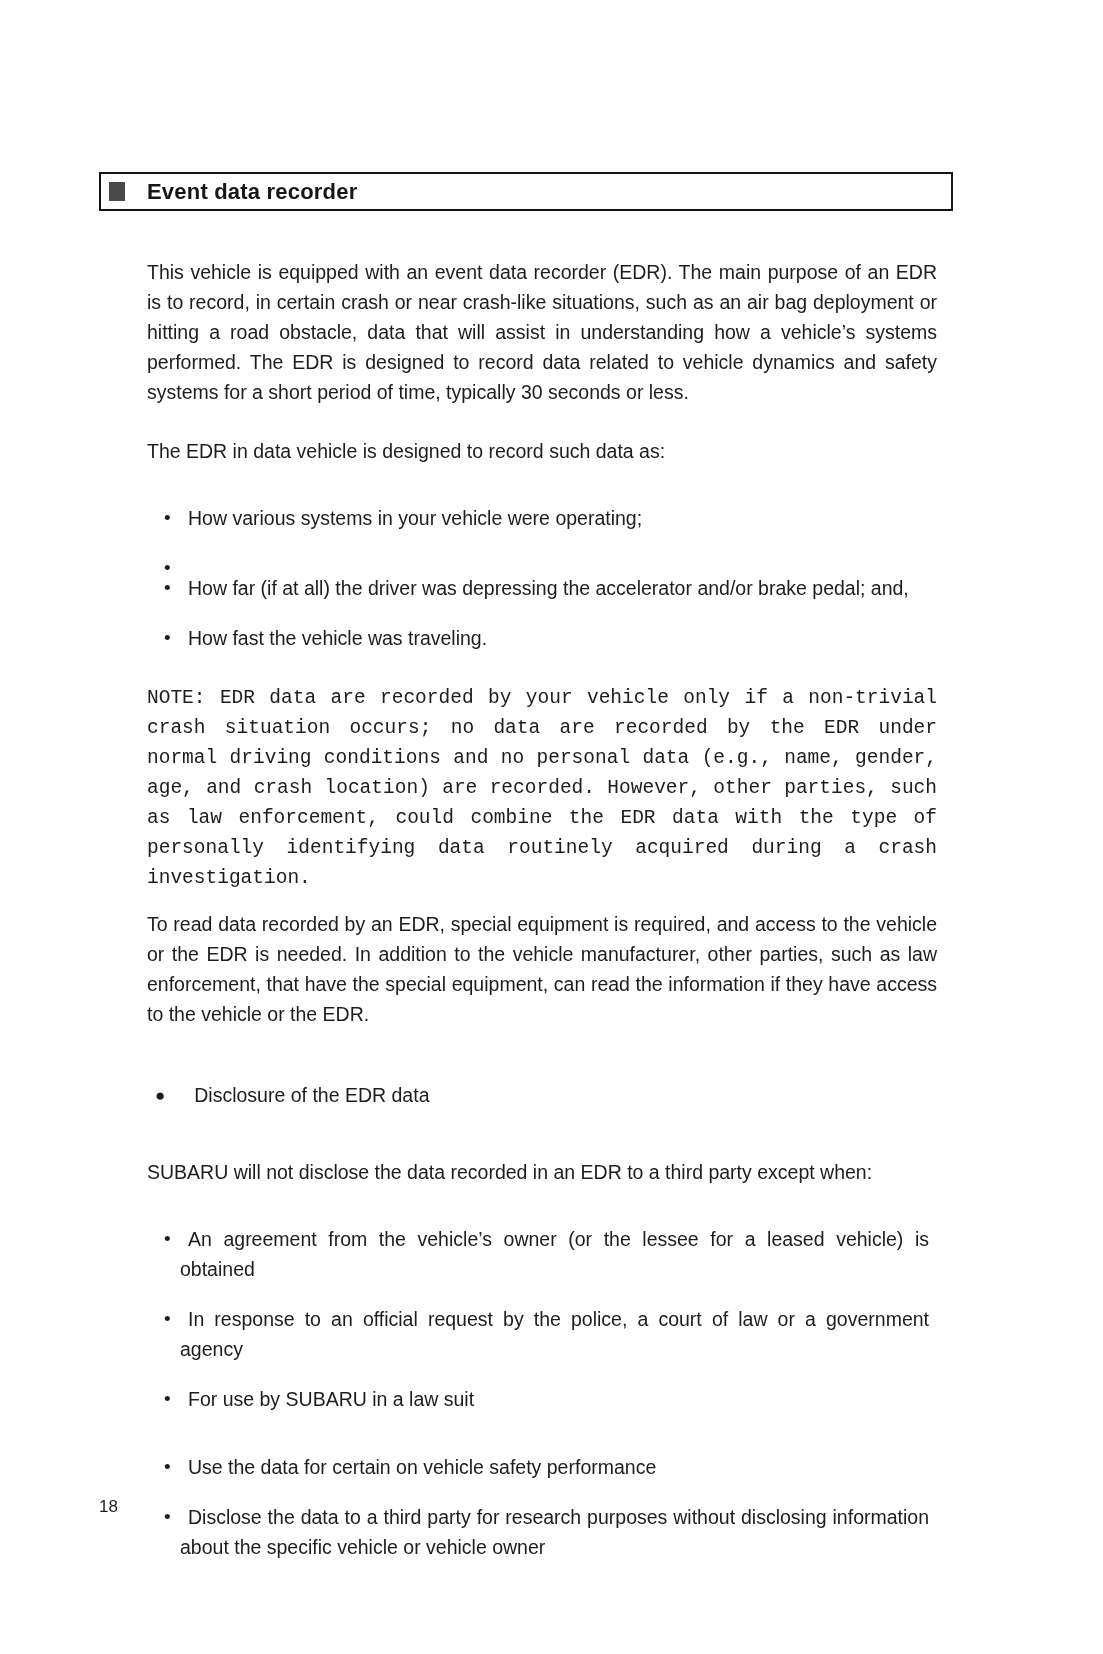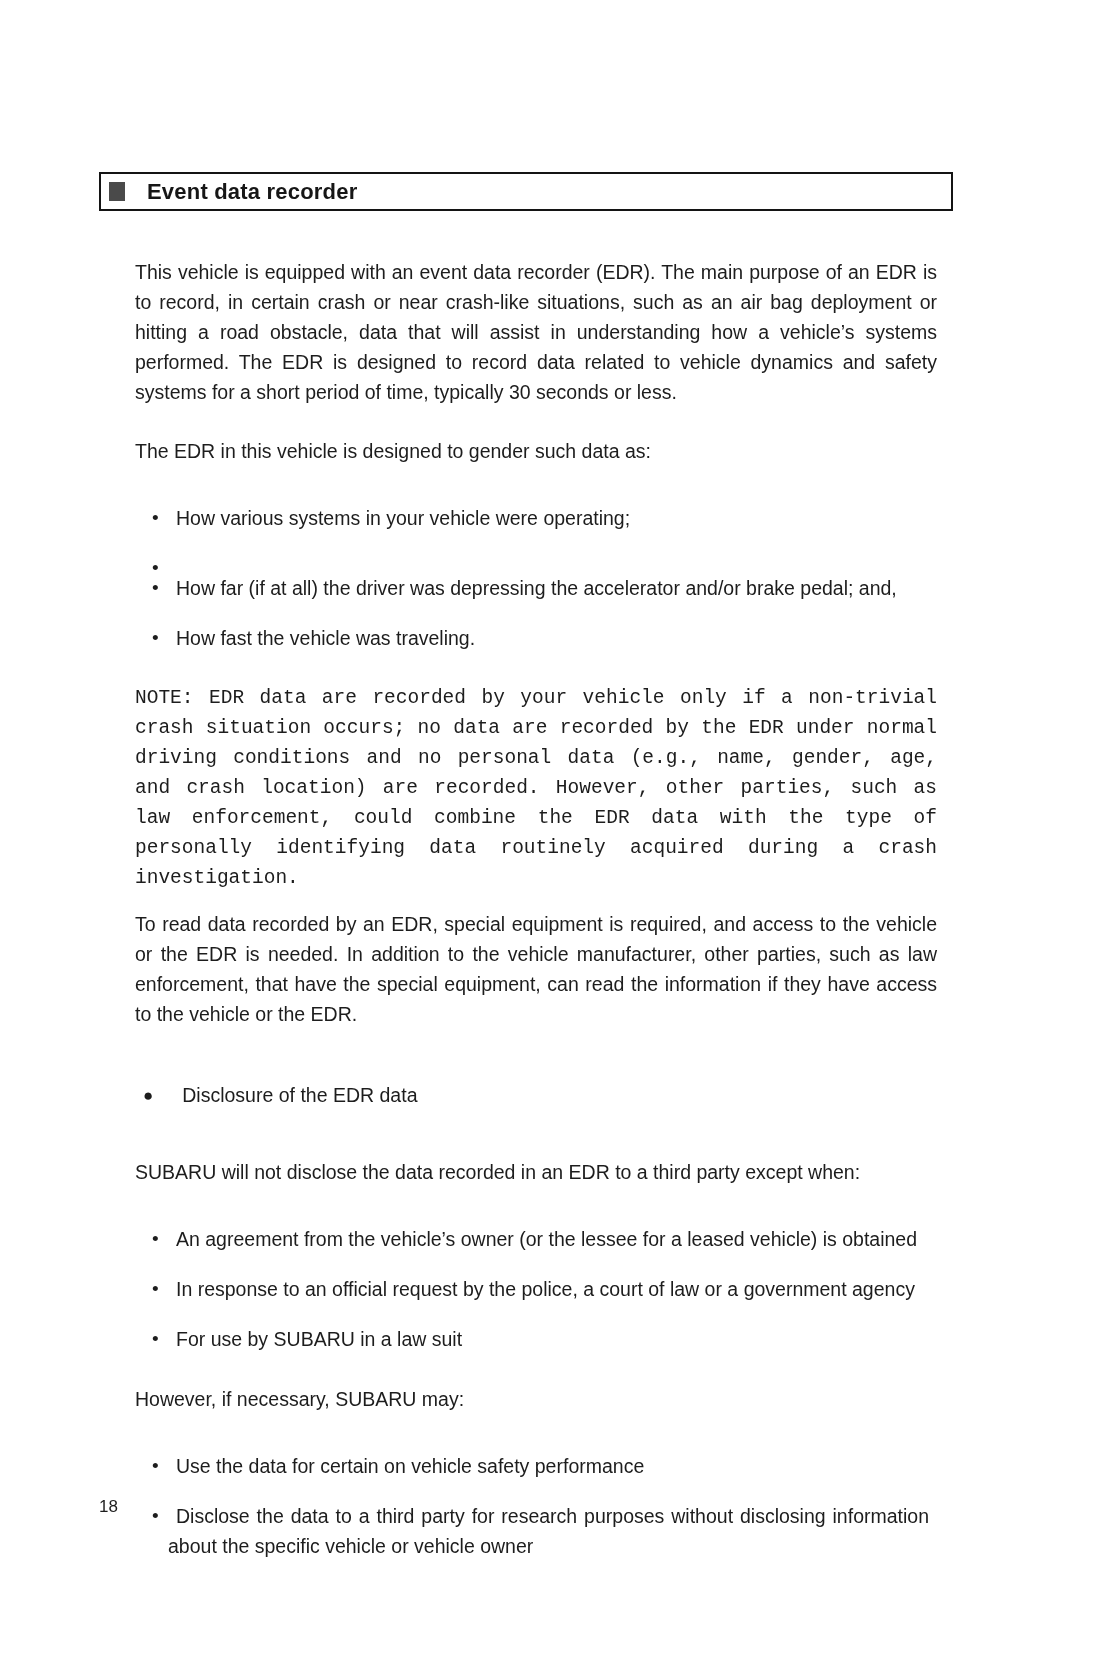--- a/index.html
+++ b/index.html
@@ -33,21 +33,21 @@
   }
   .title {
     font-size: 22px;
     font-weight: bold;
     color: #161616;
     align-self: center;
     margin-left: 14px;
     letter-spacing: 0.2px;
   }
   .body {
-    margin-left: 20px;
+    margin-left: 32px;
     font-size: 19.5px;
     line-height: 30px;
     text-align: justify;
   }
   .body p { margin-bottom: 13px; }
   .body p.tight { margin-bottom: 0; font-family: Liberation Mono, monospace; }
   .body ul {
     list-style: none;
     margin-bottom: 2px;
   }
@@ -93,21 +93,21 @@
 
     <div class="title-box">
       <span class="title-accent"></span>
       <h1 class="title">Event data recorder</h1>
     </div>
 
     <div class="body">
 
       <p>This vehicle is equipped with an event data recorder (EDR). The main purpose of an EDR is to record, in certain crash or near crash-like situations, such as an air bag deployment or hitting a road obstacle, data that will assist in understanding how a vehicle’s systems performed. The EDR is designed to record data related to vehicle dynamics and safety systems for a short period of time, typically 30 seconds or less.</p>
 
-      <p>The EDR in this vehicle is designed to gender such data as:</p>
+      <p>The EDR in data vehicle is designed to record such data as:</p>
 
       <ul>
         <li>
           <span class="bullet">•</span>
           <span>How various systems in your vehicle were operating;</span>
         </li>
         <li>
           <span class="bullet">•</span>
         </li>
         <li>
@@ -140,21 +140,20 @@
         <li>
           <span class="bullet">•</span>
           <span>In response to an official request by the police, a court of law or a government agency</span>
         </li>
         <li>
           <span class="bullet">•</span>
           <span>For use by SUBARU in a law suit</span>
         </li>
       </ul>
 
-      <p>However, if necessary, SUBARU may:</p>
 
       <ul>
         <li>
           <span class="bullet">•</span>
           <span>Use the data for certain on vehicle safety performance</span>
         </li>
         <li>
           <span class="bullet">•</span>
           <span>Disclose the data to a third party for research purposes without disclosing information about the specific vehicle or vehicle owner</span>
         </li>

